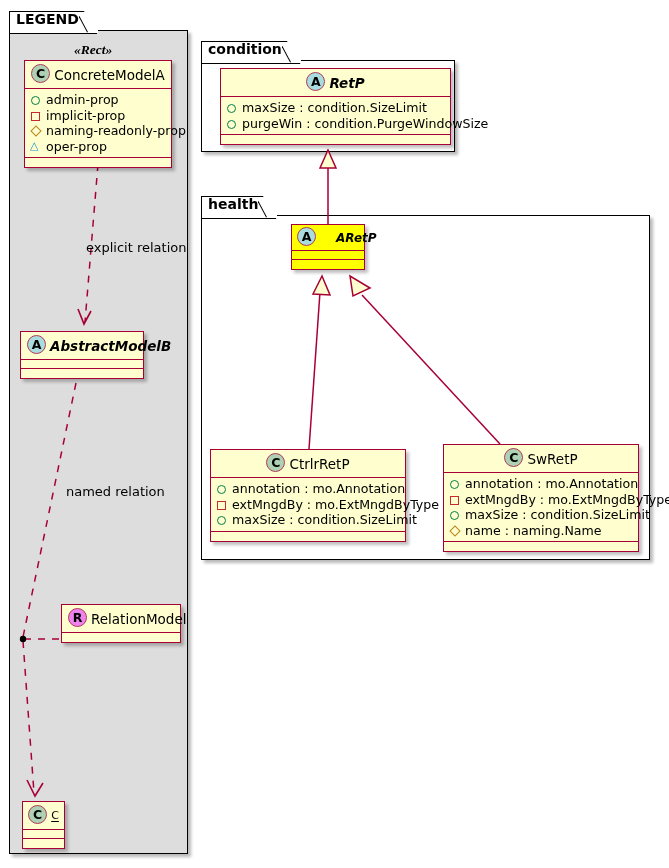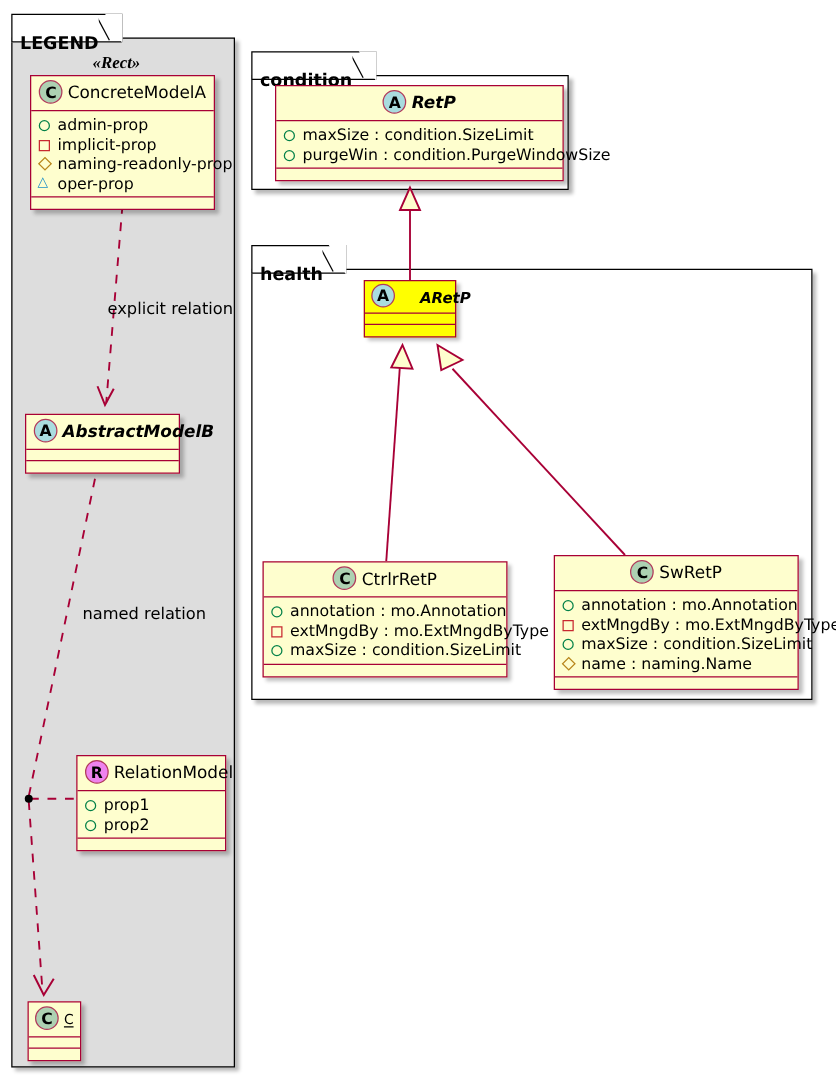--- a/index.html
+++ b/index.html
@@ -28,21 +28,21 @@
   }
   .pkg-tab {
     position: absolute;
     box-sizing: border-box;
     border: 1.6px solid #000000;
     background: #ffffff;
     font-size: 14px;
     font-weight: bold;
     color: #000000;
     line-height: 1;
-    padding: 16px 18px 4px 6px;
+    padding: 0 18px 4px 6px;
     white-space: nowrap;
     z-index: 3;
   }
   .pkg-tab::after {
     content: "";
     position: absolute;
     right: -1px;
     top: -1px;
     width: 0; height: 0;
     border-left: 14px solid transparent;
@@ -270,30 +270,20 @@
     <div class="hdr">
       <span class="badge cls-a">A</span><span class="cname italic">AbstractModelB</span>
     </div>
     <div class="body empty"></div>
     <div class="foot"></div>
   </div>
 
   <div class="cls" style="left:61px; top:604px; width:120px;">
     <div class="hdr">
       <span class="badge cls-r">R</span><span class="cname">RelationModel</span>
-    </div>
-    <div class="body">
-      <div class="attr">
-        <span class="vis v-circle"></span>
-        <span>prop1</span>
-      </div>
-      <div class="attr">
-        <span class="vis v-circle"></span>
-        <span>prop2</span>
-      </div>
     </div>
     <div class="foot"></div>
   </div>
 
   <div class="cls" style="left:22px; top:801px; width:43px;">
     <div class="hdr" style="padding-left:3px; padding-right:3px;text-decoration:underline;">
       <span class="badge cls-c">C</span><span class="cname" style="font-size:11px;">C</span>
     </div>
     <div class="body empty"></div>
     <div class="foot"></div>

